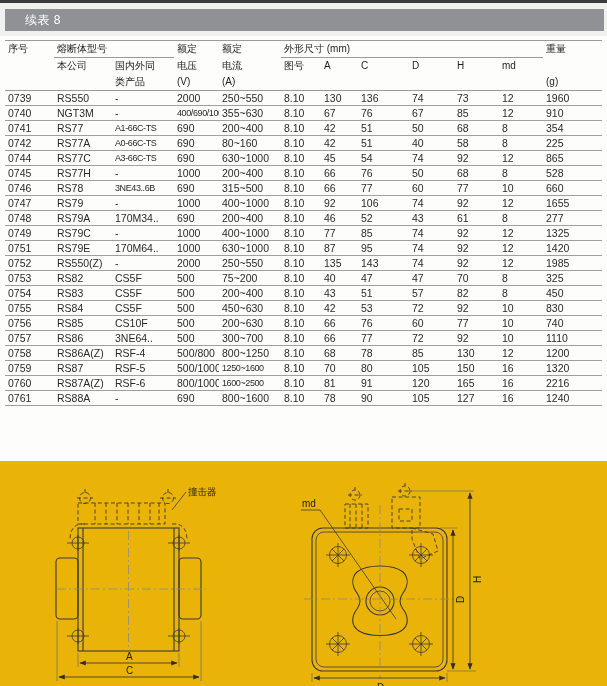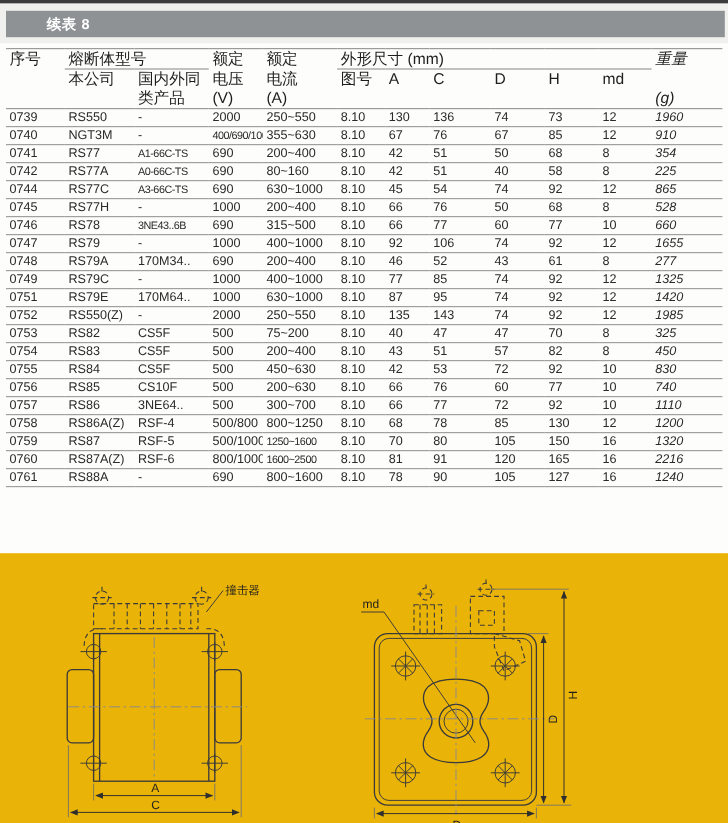--- a/index.html
+++ b/index.html
@@ -8,42 +8,42 @@
     position:relative;
     font-family:"Liberation Sans", sans-serif;
     background:#fdfdfc;
     overflow:hidden;
     color:#232323;
   }
   .top-strip { position:absolute; left:0; top:0; width:607px; height:3px; background:#3c3c3c; }
   .top-area  { position:absolute; left:0; top:3px; width:607px; height:33px; background:#f0f0ee; }
   .title-bar {
     position:absolute; left:5px; top:9px; width:599px; height:22px;
-    background:#8e9295; color:#ffffff; font-size:12px; font-weight:bold;
-    line-height:22px; padding-left:34px; letter-spacing:0.5px;
+    background:#8e9295; color:#ffffff; font-size:12px; font-weight:normal;
+    line-height:22px; padding-left:20px; letter-spacing:0.5px;
   }
   
   table.spec {
     position:absolute; left:5px; top:40px; width:597px;
     border-collapse:collapse; table-layout:fixed;
   }
   table.spec th, table.spec td {
     padding:0 0 0 3px; text-align:left; font-weight:normal;
     white-space:nowrap; overflow:hidden;
   }
   thead tr { height:16px; }
-  thead th { font-size:13px; color:#1e1e1e; line-height:16px; }
+  thead th { font-size:10px; color:#1e1e1e; line-height:16px; }
   thead { border-top:1px solid #9b9b9b; }
   thead tr.hr3 { border-bottom:1px solid #9b9b9b;margin-top:28px; }
   th.group { border-bottom:1px solid #9b9b9b;margin-left:32px; }
   tbody tr { border-bottom:1px solid #a0a0a0; height:15px; }
   tbody td { font-size:10.5px; line-height:14px; height:14px; color:#2a2a2a; }
   td.col4, th.h-cur-r { text-align:right; padding-right:6px; }
   thead th.h-cur { text-align:left; }
-  td.col11, th.h-wt { text-align:right; padding-right:24px;font-style:italic; }
+  td.col11, th.h-wt { text-align:right; padding-right:24px; }
   .tight { font-size:9px; letter-spacing:-0.4px; }
   
   .drawings { position:absolute; left:0; top:461px; width:607px; height:241px; background:#eab308; }
   svg text { font-family:"Liberation Sans", sans-serif; fill:#1f1f1f; }
   .ln   { stroke:#3a3a3a; stroke-width:1.1; fill:none; }
   .lnth { stroke:#3a3a3a; stroke-width:0.8; fill:none; }
   .dash { stroke:#3a3a3a; stroke-width:0.9; fill:none; stroke-dasharray:4 2.6; }
   .cl   { stroke:#8a8a8a; stroke-width:0.8; fill:none; stroke-dasharray:9 3 2 3; }
   .dim  { stroke:#2e2e2e; stroke-width:0.8; fill:none; }
   .ext  { stroke:#6e6e6e; stroke-width:0.7; fill:none; }

